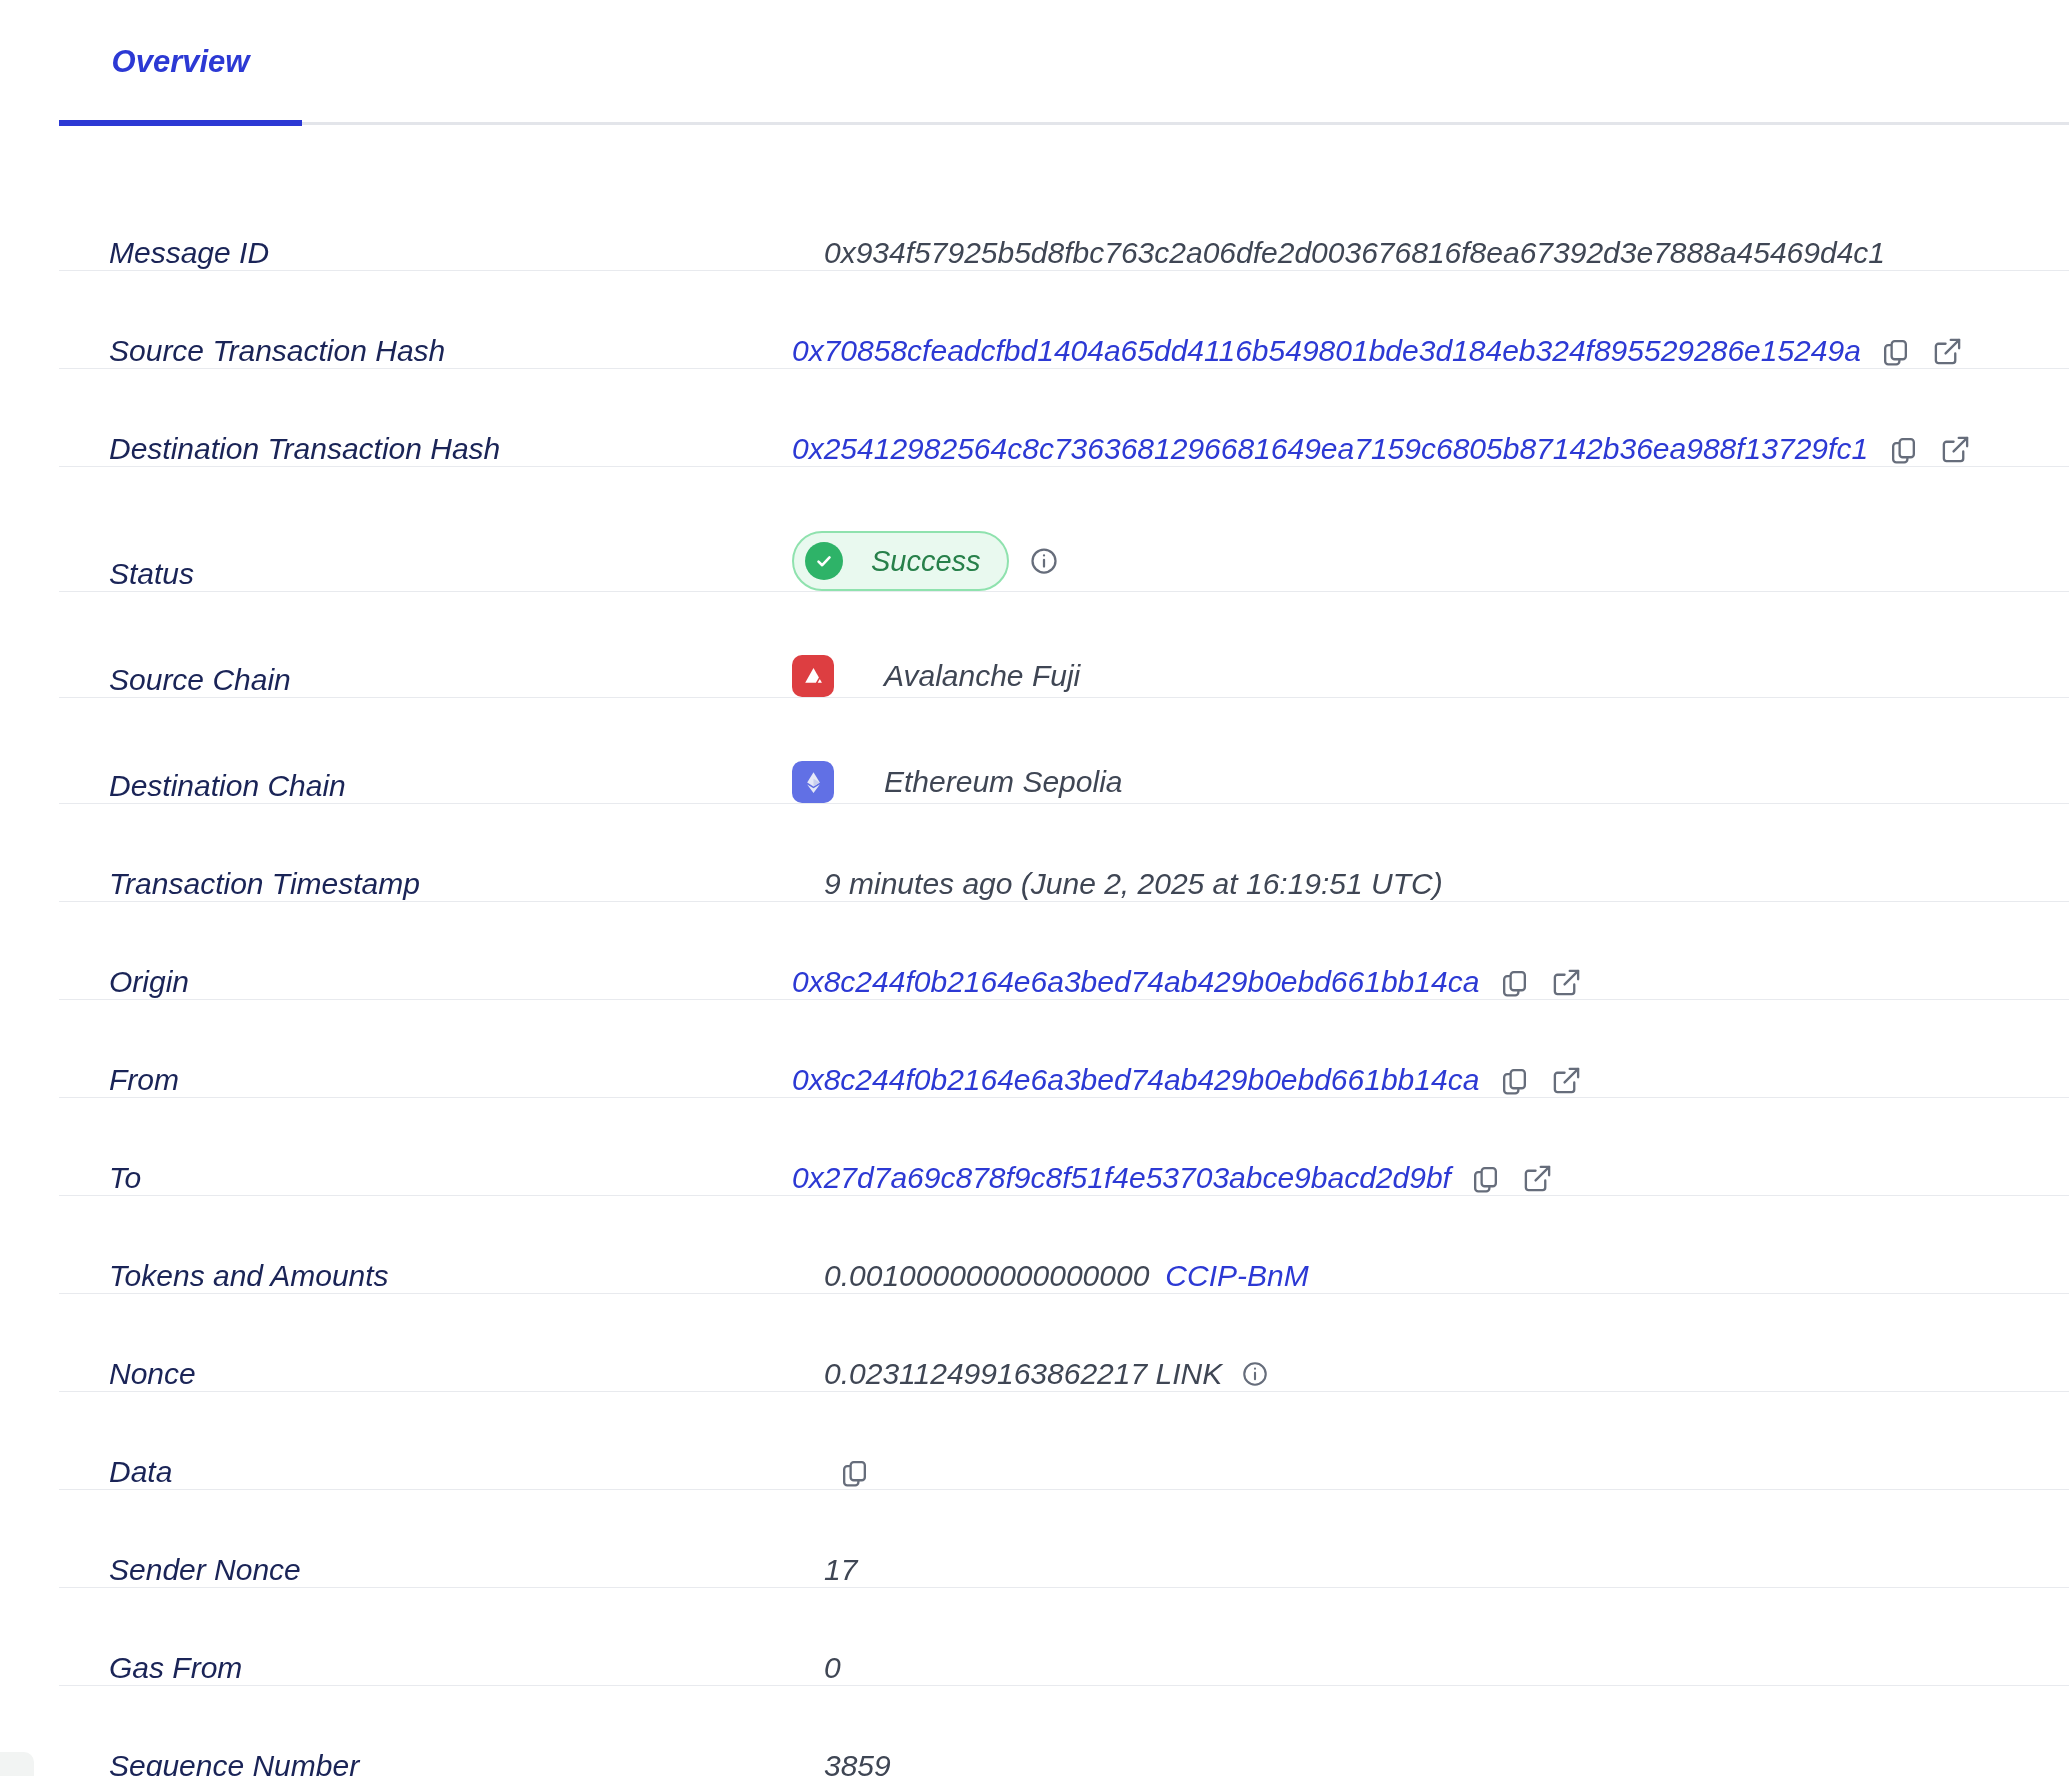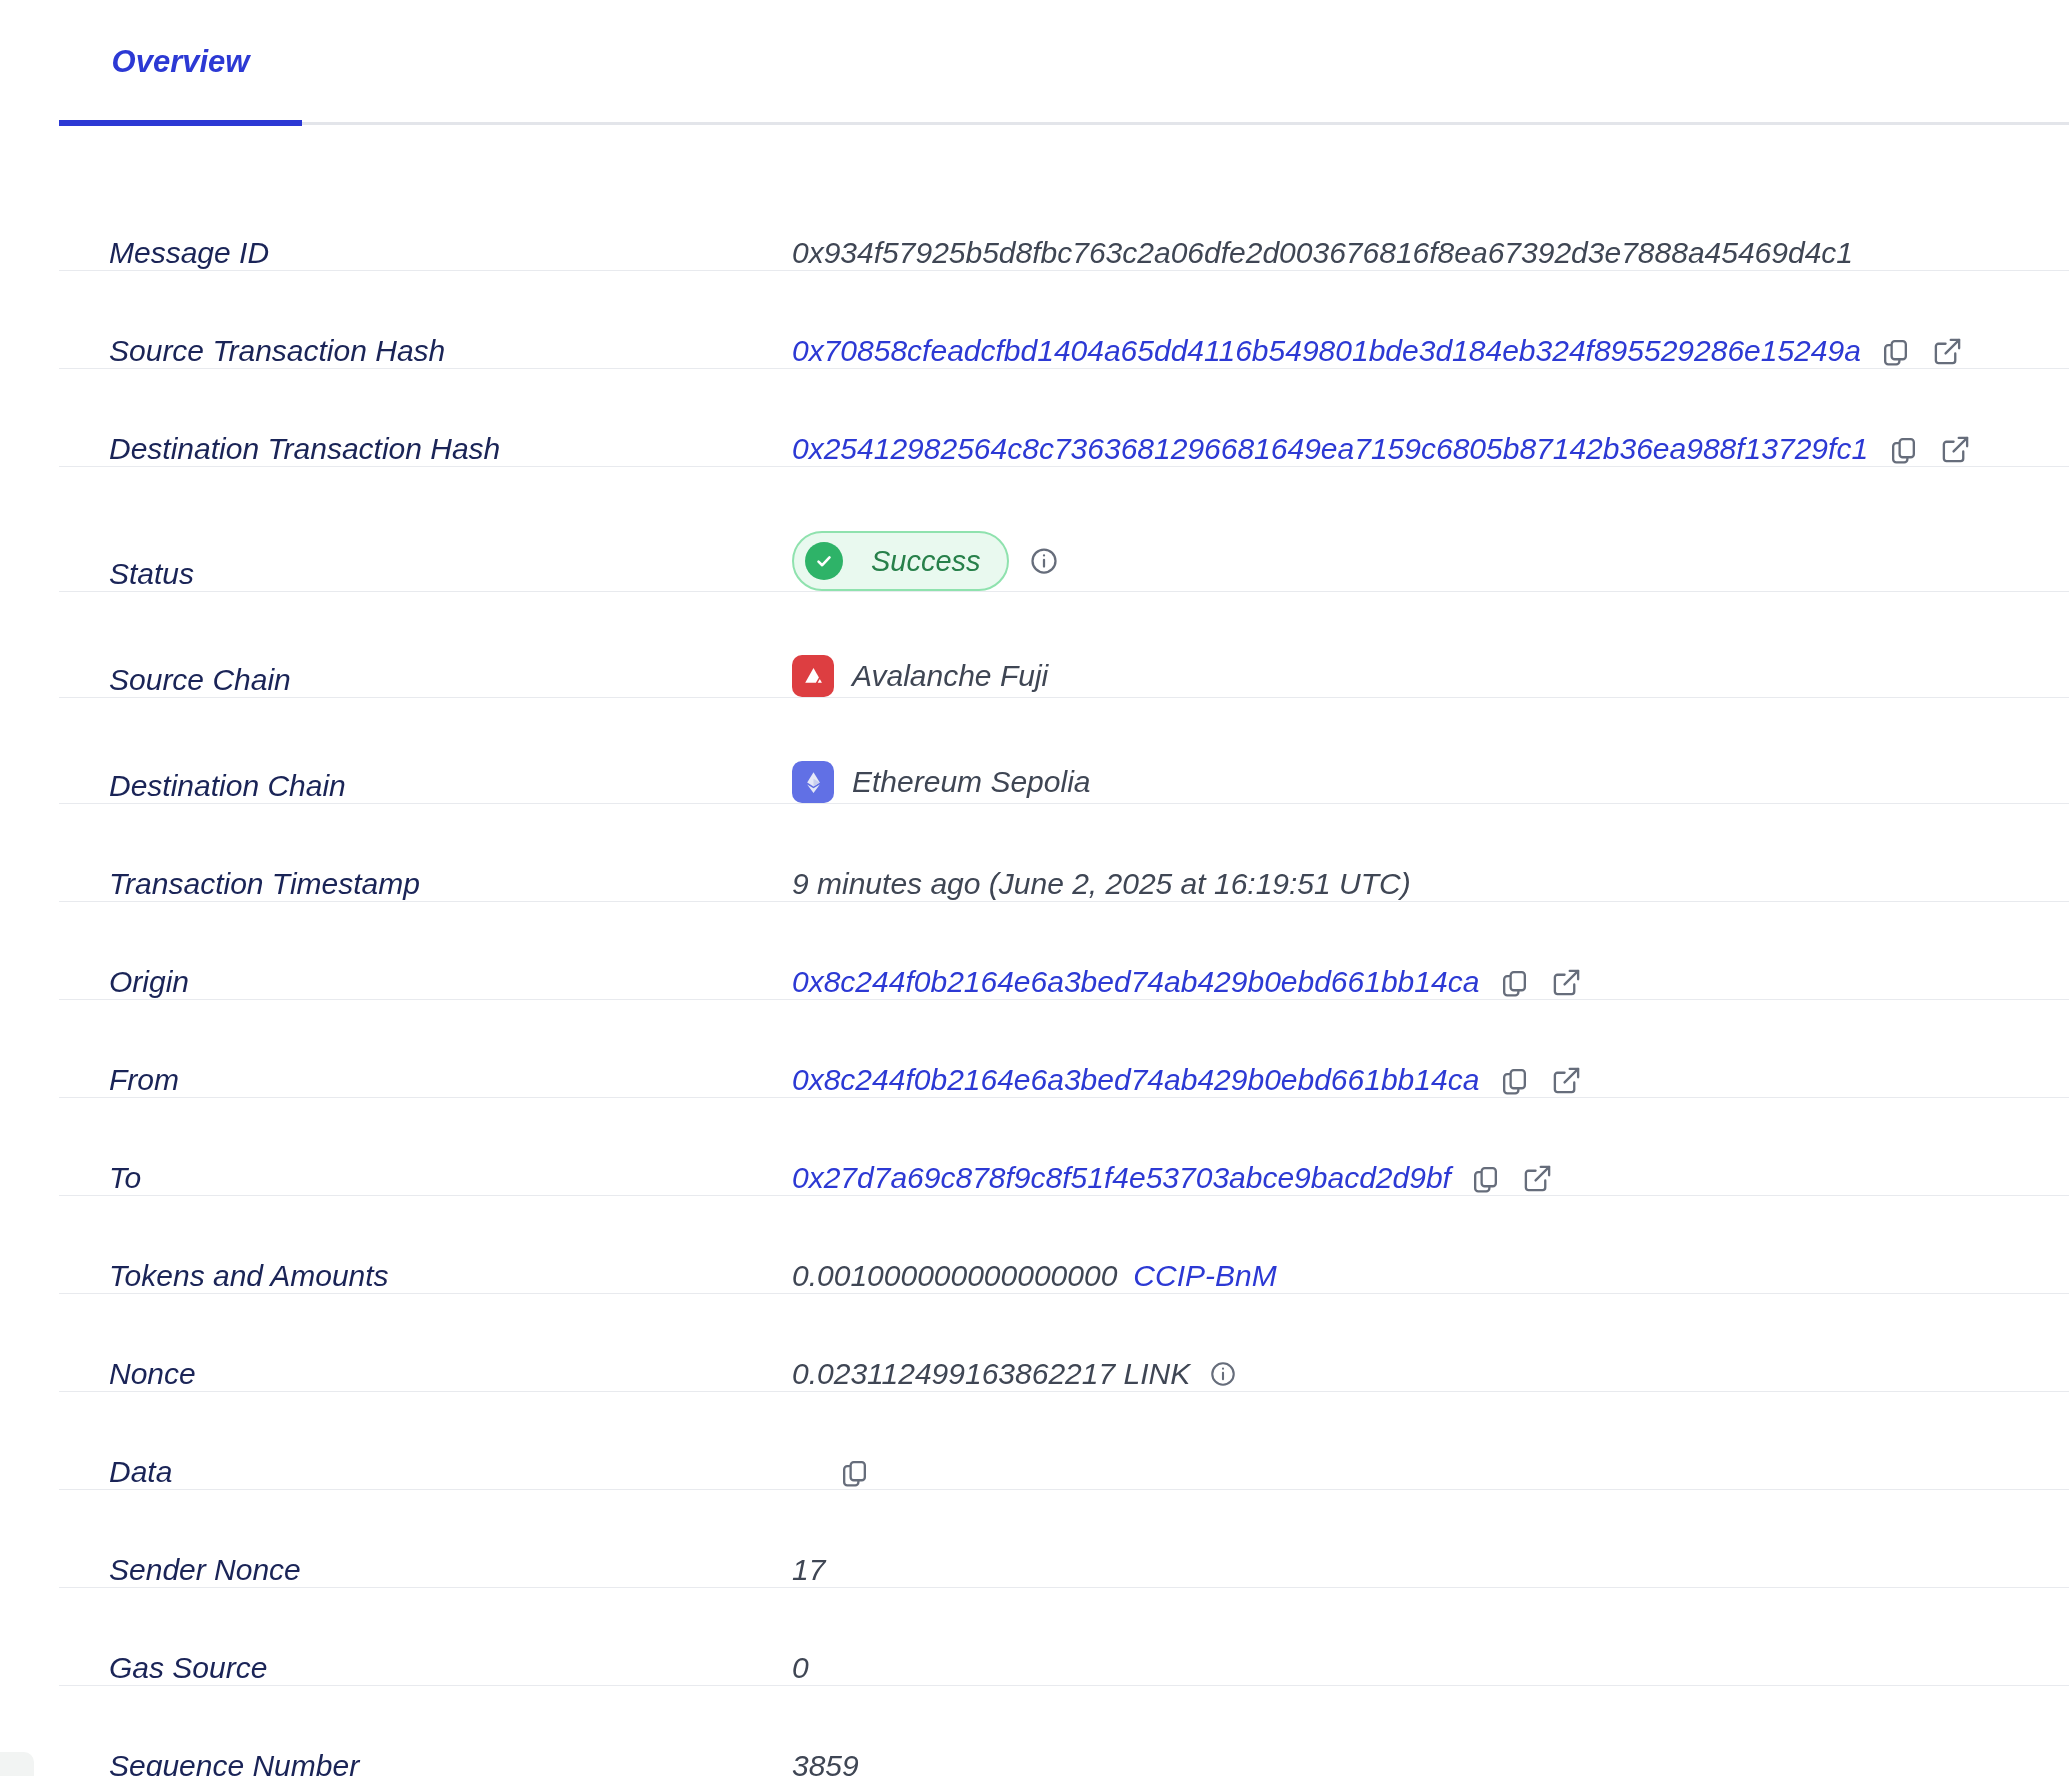--- a/index.html
+++ b/index.html
@@ -43,21 +43,21 @@
   .label {
     width: 683px; flex-shrink: 0;
     font-size: 30px; font-weight: 500;
     color: var(--label-navy, #1a2457);
   }
   .value {
     display: flex; align-items: center; gap: 18px;
     font-size: 30px;
     color: var(--value-gray, #3f4654);
   }
-  .value .text { white-space: nowrap; }
+  .value .text { white-space: nowrap; margin-left: 32px; }
   a.link {
     color: var(--link-blue, #2c39d4);
     text-decoration: none; white-space: nowrap; cursor: pointer;
   }
   .tok-gap { gap: 16px; }
 
   
   .icon-btn {
     display: inline-flex; align-items: center; justify-content: center;
     width: 34px; height: 34px; cursor: pointer; flex-shrink: 0;
@@ -312,21 +312,21 @@
     </div>
 
     <div class="row">
       <div class="label">Sender Nonce</div>
       <div class="value">
         <span class="text">17</span>
       </div>
     </div>
 
     <div class="row">
-      <div class="label">Gas Source</div>
+      <div class="label">Gas From</div>
       <div class="value">
         <span class="text">0</span>
       </div>
     </div>
 
     <div class="row">
       <div class="label">Sequence Number</div>
       <div class="value">
         <span class="text">3859</span>
       </div>

